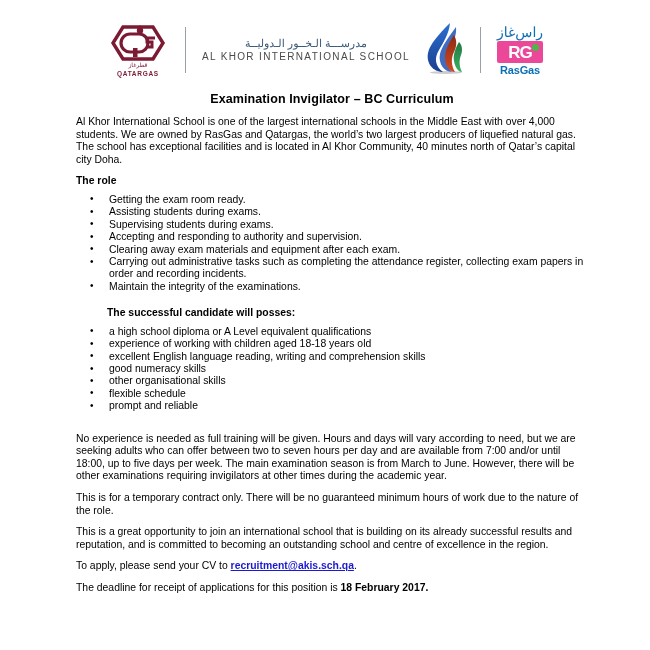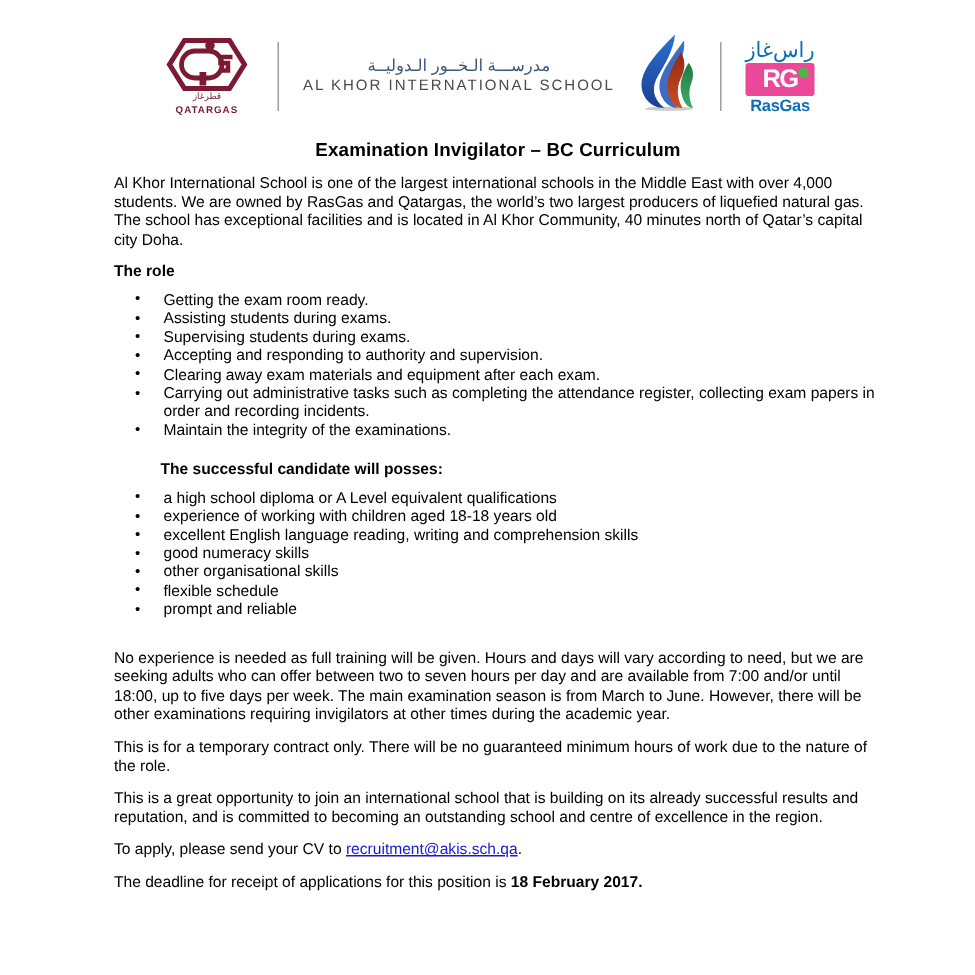--- a/index.html
+++ b/index.html
@@ -195,20 +195,21 @@
     position: absolute;
     left: 14px;
     top: -0.5px;
     font-size: 10px;
   }
   .spacer-md { height: 14px; }
 
   a.email-link {
     color: #1a1ad0;
     text-decoration: underline;
+    font-weight: bold;
   }
 
   .bold { font-weight: bold; }
 </style>
 </head>
 <body>
 
 <div class="page">
 
   <div class="header">

